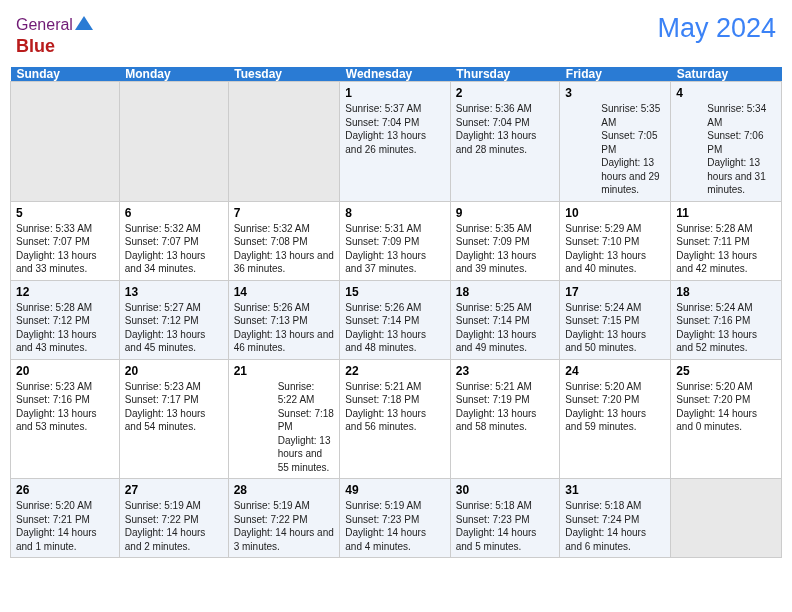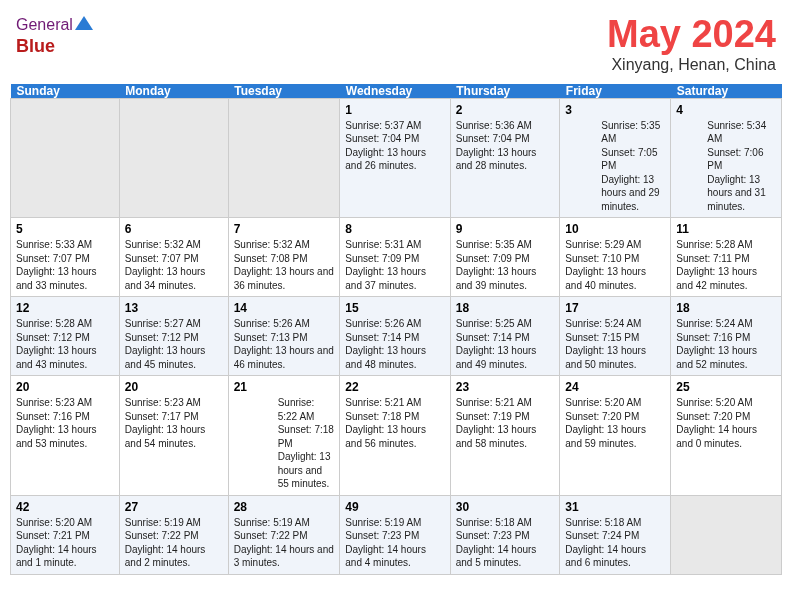--- a/index.html
+++ b/index.html
@@ -21,23 +21,23 @@
       display: flex;
       flex-direction: column;
       align-items: flex-start;
     }
     .logo-general { color: #701a75; }
     .logo-blue { color: #2a7bd4; }
     .title-block {
       text-align: right;
     }
     .month-title {
-      font-size: 38px;
-      font-weight: bold;
-      color: #ef4444;
+      font-size: 27px;
+      font-weight: normal;
+      color: #3b82f6;
       line-height: 1.1;
     }
     .location-title {
       font-size: 16px;
       color: #333;
     }
     table {
       width: 100%;
       border-collapse: collapse;
       font-size: 11px;
@@ -90,21 +90,20 @@
           <polygon points="9,2 18,16 0,16" fill="#2a7bd4"></polygon>
         </svg>
       </span>
     </div>
     <div style="display:flex;align-items:center;">
       <span class="logo-blue" style="font-size:18px;font-weight:bold;color:#b91c1c;">Blue</span>
     </div>
   </div>
   <div class="title-block">
     <div class="month-title">May 2024</div>
-    <div class="location-title">Xinyang, Henan, China</div>
   </div>
 </div>
 
 <table>
   <thead>
     <tr id="weekday-header">
         <th>Sunday</th>
         <th>Monday</th>
         <th>Tuesday</th>
         <th>Wednesday</th>
@@ -270,21 +269,21 @@
         </td>
         <td>
           <span class="day-num">25</span>
           <div class="day-info" style="white-space: pre-line;">Sunrise: 5:20 AM
 Sunset: 7:20 PM
 Daylight: 14 hours and 0 minutes.</div>
         </td>
       </tr>
       <tr>
         <td>
-          <span class="day-num">42</span>
+          <span class="day-num">26</span>
           <div class="day-info" style="white-space: pre-line;">Sunrise: 5:20 AM
 Sunset: 7:21 PM
 Daylight: 14 hours and 1 minute.</div>
         </td>
         <td>
           <span class="day-num">27</span>
           <div class="day-info" style="white-space: pre-line;">Sunrise: 5:19 AM
 Sunset: 7:22 PM
 Daylight: 14 hours and 2 minutes.</div>
         </td>

